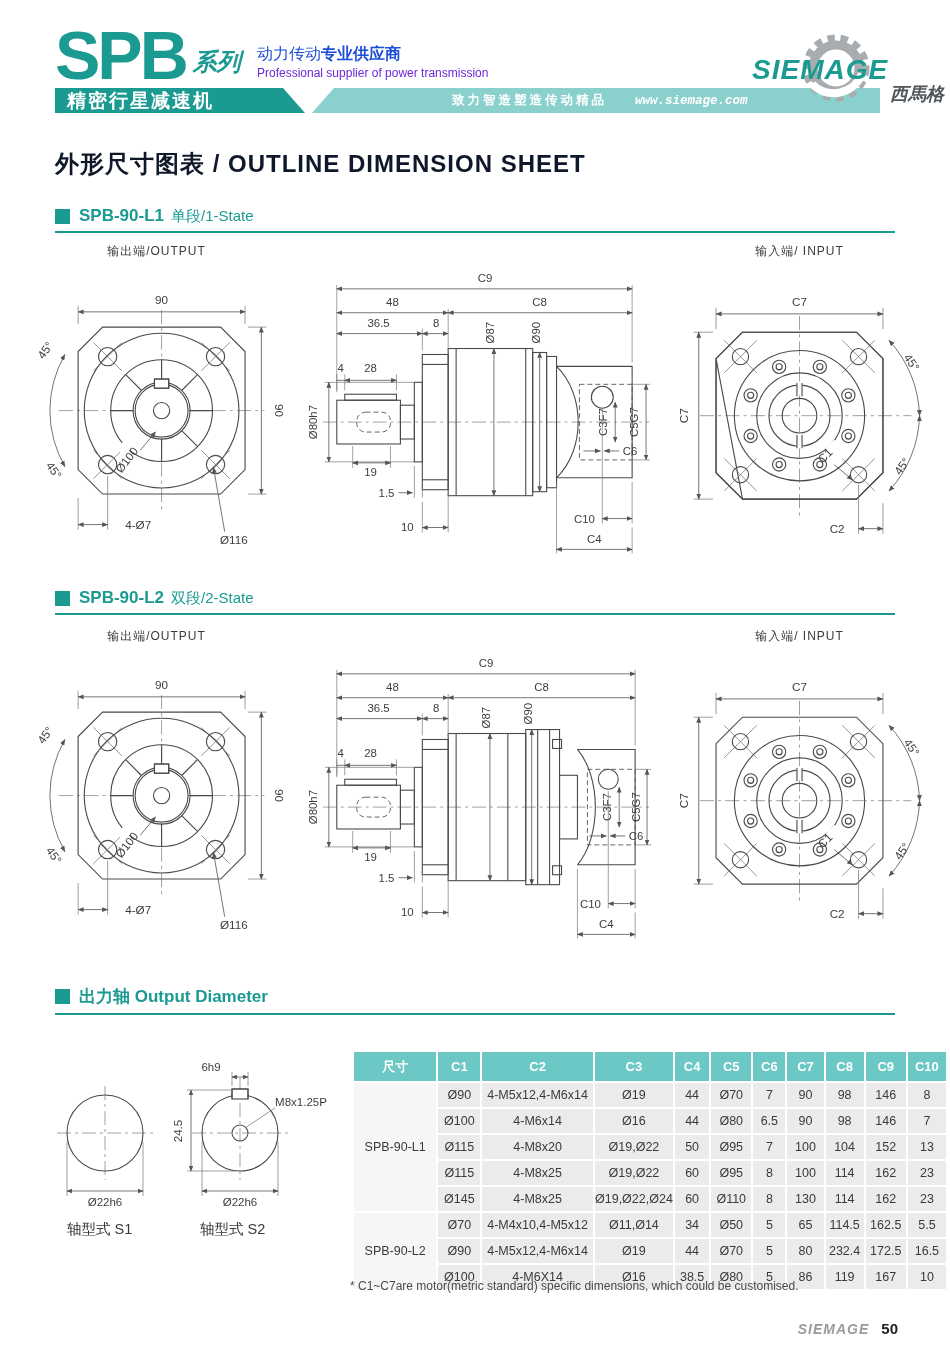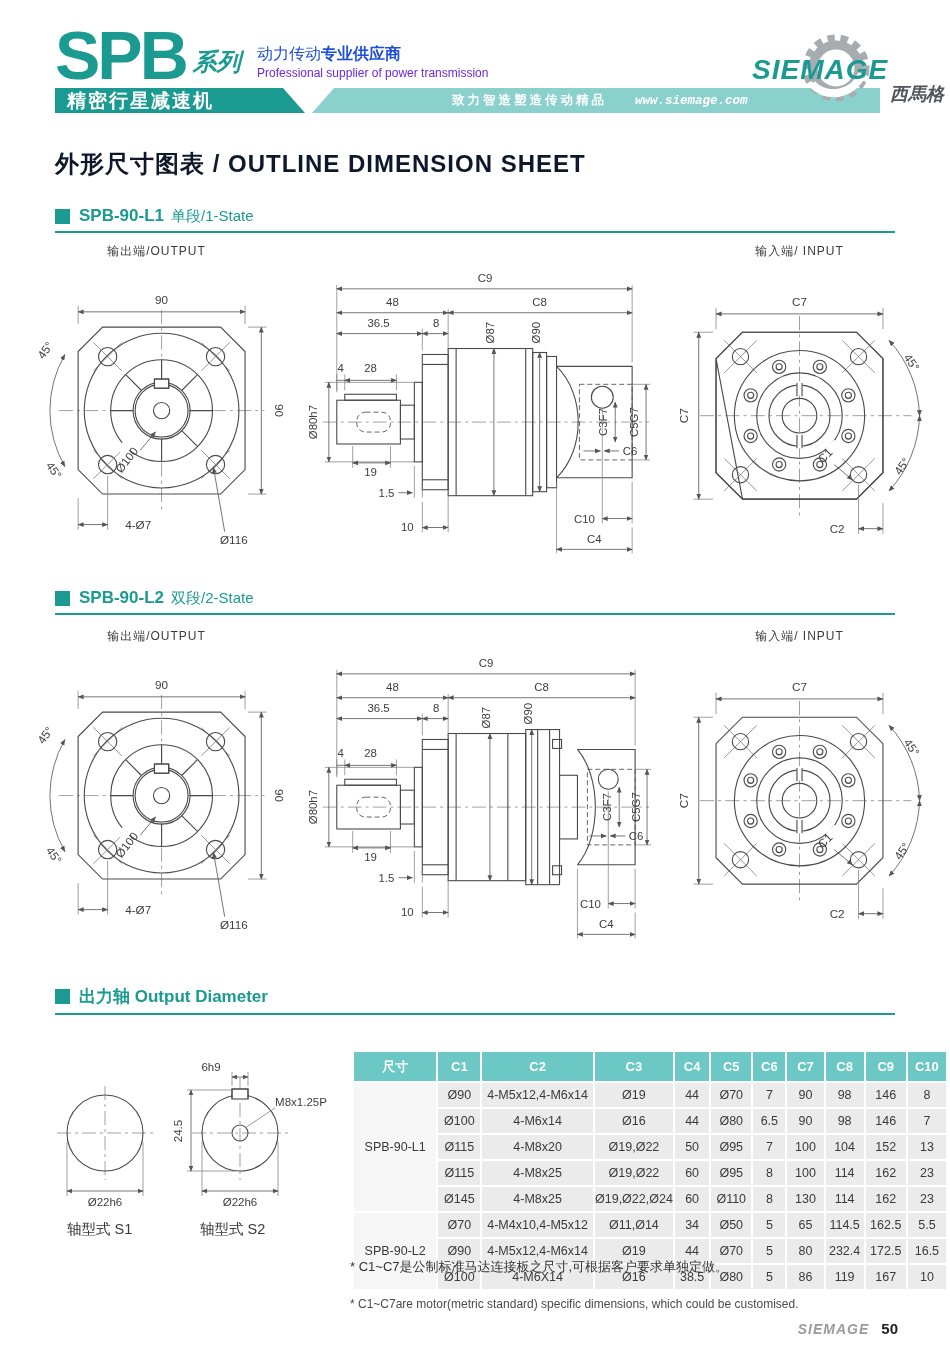--- a/index.html
+++ b/index.html
@@ -718,20 +718,19 @@
         <td>5</td>
       <td>86</td>
         <td>119</td>
       <td>167</td>
         <td>10</td>
     </tr>
   </tbody>
 </table>
 
 <div class="notes">
-  <div class="n1">* C1~C7是公制标准马达连接板之尺寸,可根据客户要求单独定做。</div>
   <div class="n2">* C1~C7are motor(metric standard)  specific dimensions, which could be customised.</div>
 </div>
 
 <div class="pagefoot">
   <span class="brand">SIEMAGE</span>
   <span class="num">50</span>
 </div>
 
 </body></html>

